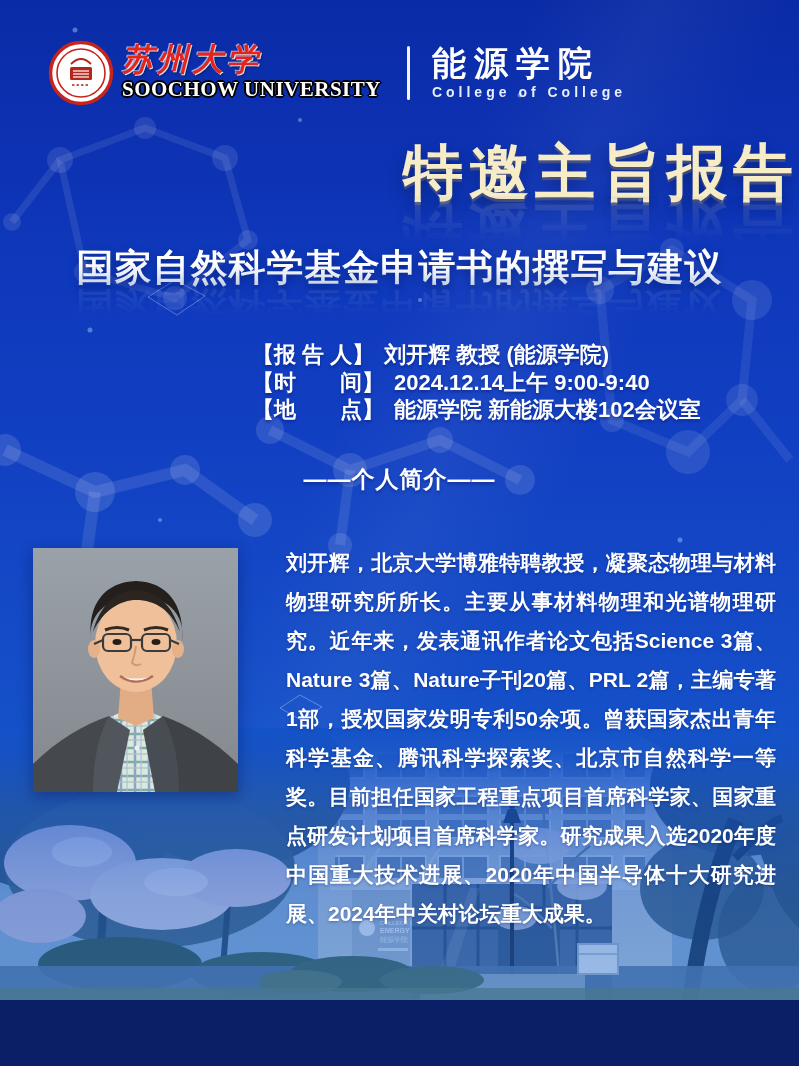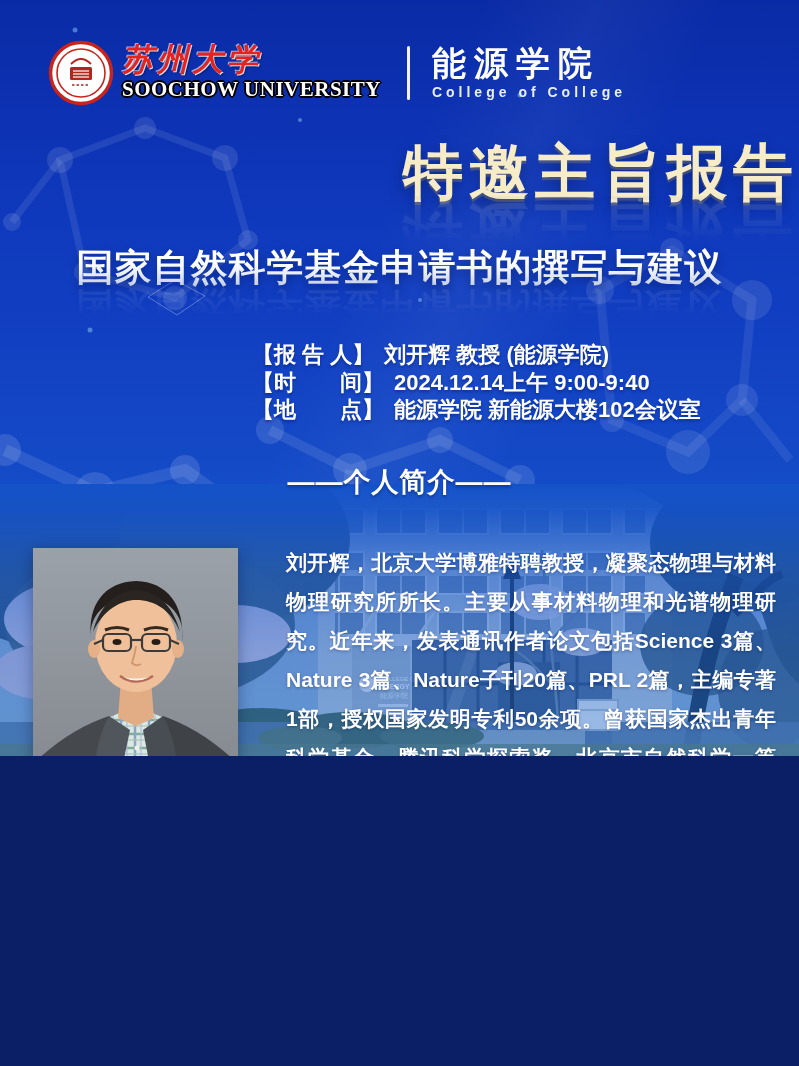--- a/index.html
+++ b/index.html
@@ -1,18 +1,18 @@
 <!DOCTYPE html>
 <html><head>
 <meta charset="utf-8">
 <style>
   html,body{margin:0;padding:0;background:#0a1f66;}
   .poster{
     position:relative;
-    width:799px;height:756px;
+    width:799px;height:1000px;
     overflow:hidden;
     font-family:"Liberation Sans","DejaVu Sans",sans-serif;
     background:linear-gradient(180deg,
       #0A2BA6 0%, #0C30B0 12%, #0F39BC 28%,
       #1240C2 45%, #1449C6 60%, #1452C9 75%, #1A5DCF 100%);
   }
   .sheen{
     position:absolute;inset:0;pointer-events:none;
     background:linear-gradient(115deg, transparent 42%, rgba(255,255,255,0.045) 52%, transparent 63%);
   }
@@ -71,21 +71,21 @@
   .detail-row{
     display:flex;color:#fff;font-weight:700;font-size:22px;line-height:27.5px;
     text-shadow:0 2px 3px rgba(0,15,80,.4);
     white-space:nowrap;
   }
   .detail-label{margin-right:10px;}
 
   
   .profile-heading{
     position:absolute;left:0;top:464px;width:100%;text-align:center;
-    color:#fff;font-weight:800;font-size:27px;letter-spacing:1px;
+    color:#fff;font-weight:800;font-size:23px;letter-spacing:1px;
     text-shadow:0 2px 3px rgba(0,15,80,.4);
   }
   .photo{
     position:absolute;left:33px;top:548px;width:205px;height:244px;
     box-shadow:0 4px 14px rgba(0,10,60,.35);
   }
   .bio{
     position:absolute;left:286px;top:522px;width:490px;
     color:#fff;font-weight:700;font-size:21px;line-height:39px;
     text-align:justify;text-justify:inter-ideograph;

